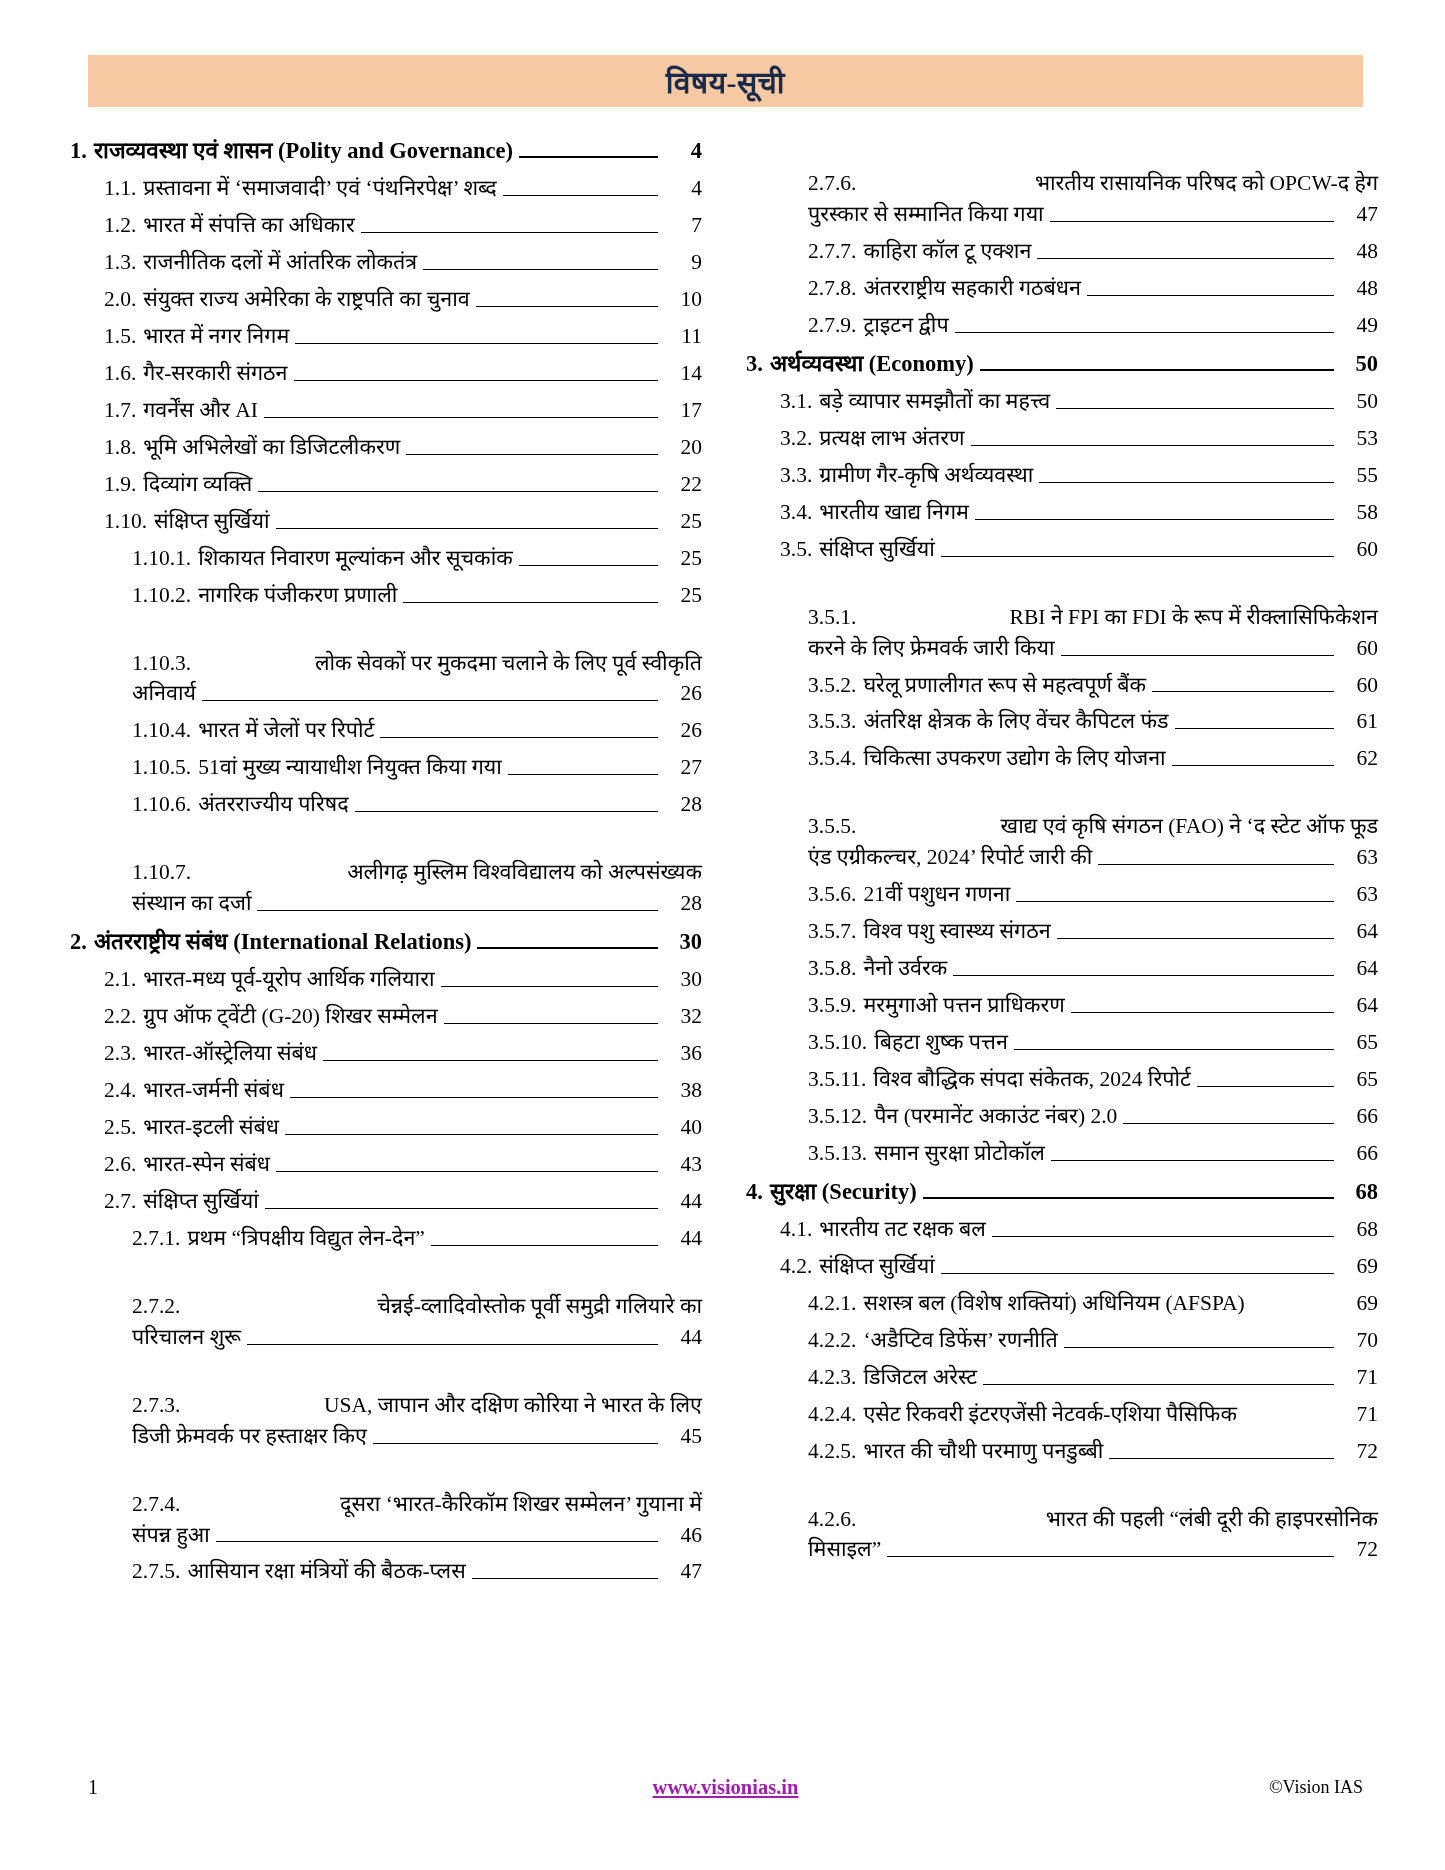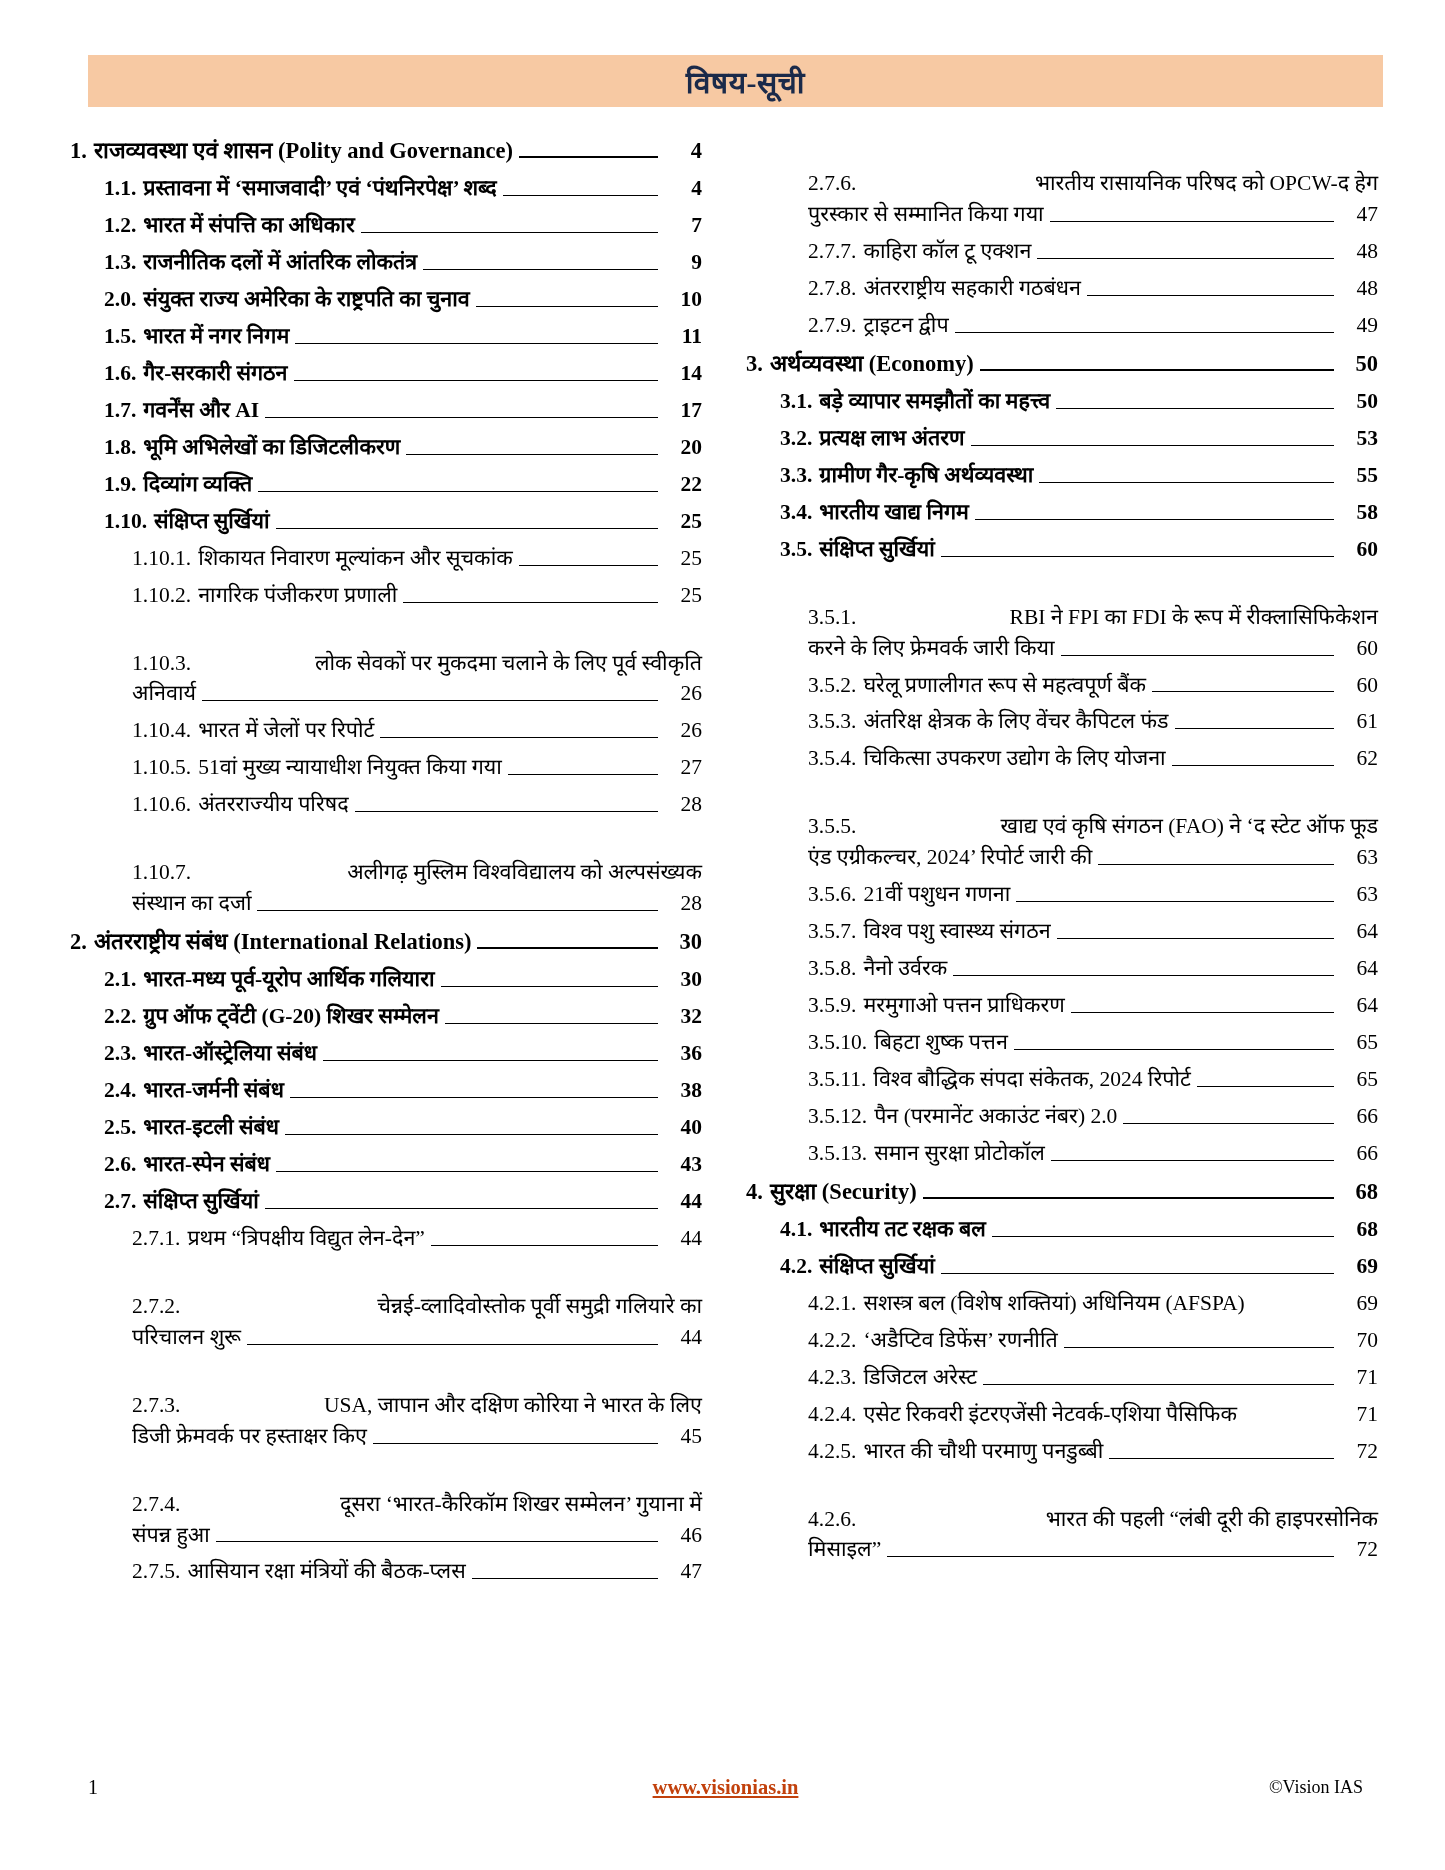--- a/index.html
+++ b/index.html
@@ -24,21 +24,20 @@
   .title-bar {
     position: absolute;
     left: 88px;
     top: 55px;
     width: 1275px;
     height: 52px;
     background: #f7c9a3;
     display: flex;
     align-items: center;
     justify-content: center;
-    padding-left: 20px;
   }
   .title-bar .title-text {
     font-family: "Liberation Serif", serif;
     font-size: 30px;
     font-weight: bold;
     color: #1a2a4a;
     letter-spacing: 0.5px;
   }
   .columns {
     position: absolute;
@@ -86,21 +85,20 @@
   .lvl1 {
     font-weight: bold;
     font-size: 22.5px;
     margin-left: 0px;
     margin-top: 6px;
     margin-bottom: 10px;
   }
   .lvl1 .dots { border-bottom: 2px solid #000; }
   .lvl2 {
     margin-left: 34px;
-    font-weight: bold;
   }
   .lvl3 {
     margin-left: 62px;
   }
   
   .entry.wrap {
     display: block;
     white-space: normal;
   }
   .entry.wrap .line1 {
@@ -141,21 +139,21 @@
     width: 1275px;
     display: flex;
     align-items: center;
     justify-content: space-between;
     font-size: 20px;
   }
   .footer .pageno {
     font-size: 20px;
   }
   .footer .url {
-    color: #c2410c;
+    color: #a21caf;
     text-decoration: underline;
     font-weight: bold;
     font-size: 20.5px;
     position: absolute;
     left: 50%;
     transform: translateX(-50%);
     text-align: right;
   }
   .footer .copy {
     font-size: 18px;

